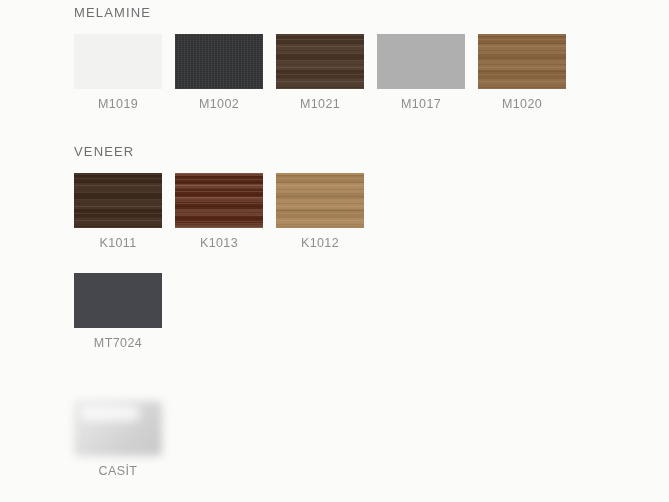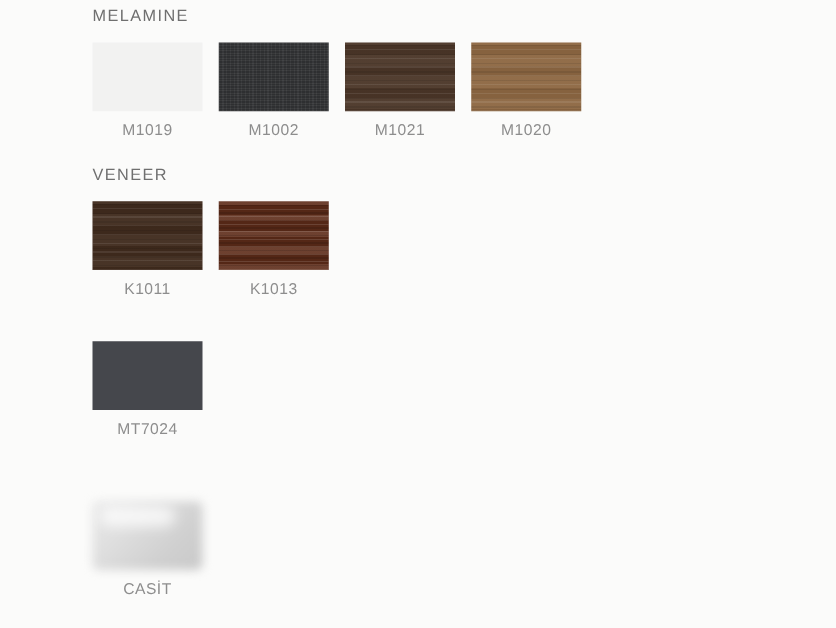--- a/index.html
+++ b/index.html
@@ -166,43 +166,51 @@
       <div class="swatch-cell">
         <div class="swatch-chip finish-speckle" style="background:#323335;"></div>
         <div class="swatch-label">M1002</div>
       </div>
 
       <div class="swatch-cell">
         <div class="swatch-chip finish-grain" style="background:#4b3628;"></div>
         <div class="swatch-label">M1021</div>
       </div>
 
+      <div class="swatch-cell">
+        <div class="swatch-chip finish-plain" style="background:#afafaf;"></div>
+        <div class="swatch-label">M1017</div>
+      </div>
 
       <div class="swatch-cell">
         <div class="swatch-chip finish-grain" style="background:#8d6742;"></div>
         <div class="swatch-label">M1020</div>
       </div>
 
     </div>
   </div>
 
-  <div class="section" style="top:132px;">
+  <div class="section" style="top:144px;">
     <div class="section-title">VENEER</div>
     <div class="swatch-row" style="margin-top:13px;">
 
       <div class="swatch-cell">
         <div class="swatch-chip finish-grain" style="background:#402b1d;"></div>
         <div class="swatch-label">K1011</div>
       </div>
 
       <div class="swatch-cell">
         <div class="swatch-chip finish-grain-strong" style="background:#5d2b18;"></div>
         <div class="swatch-label">K1013</div>
       </div>
 
+      <div class="swatch-cell">
+        <div class="swatch-chip finish-grain" style="background:#ab8558;"></div>
+        <div class="swatch-label">K1012</div>
+      </div>
 
     </div>
   </div>
 
   <div class="section" style="top:260px;">
     <div class="swatch-row" style="margin-top:13px;">
 
 
       <div class="swatch-cell">
         <div class="swatch-chip finish-plain" style="background:#45474c;"></div>

